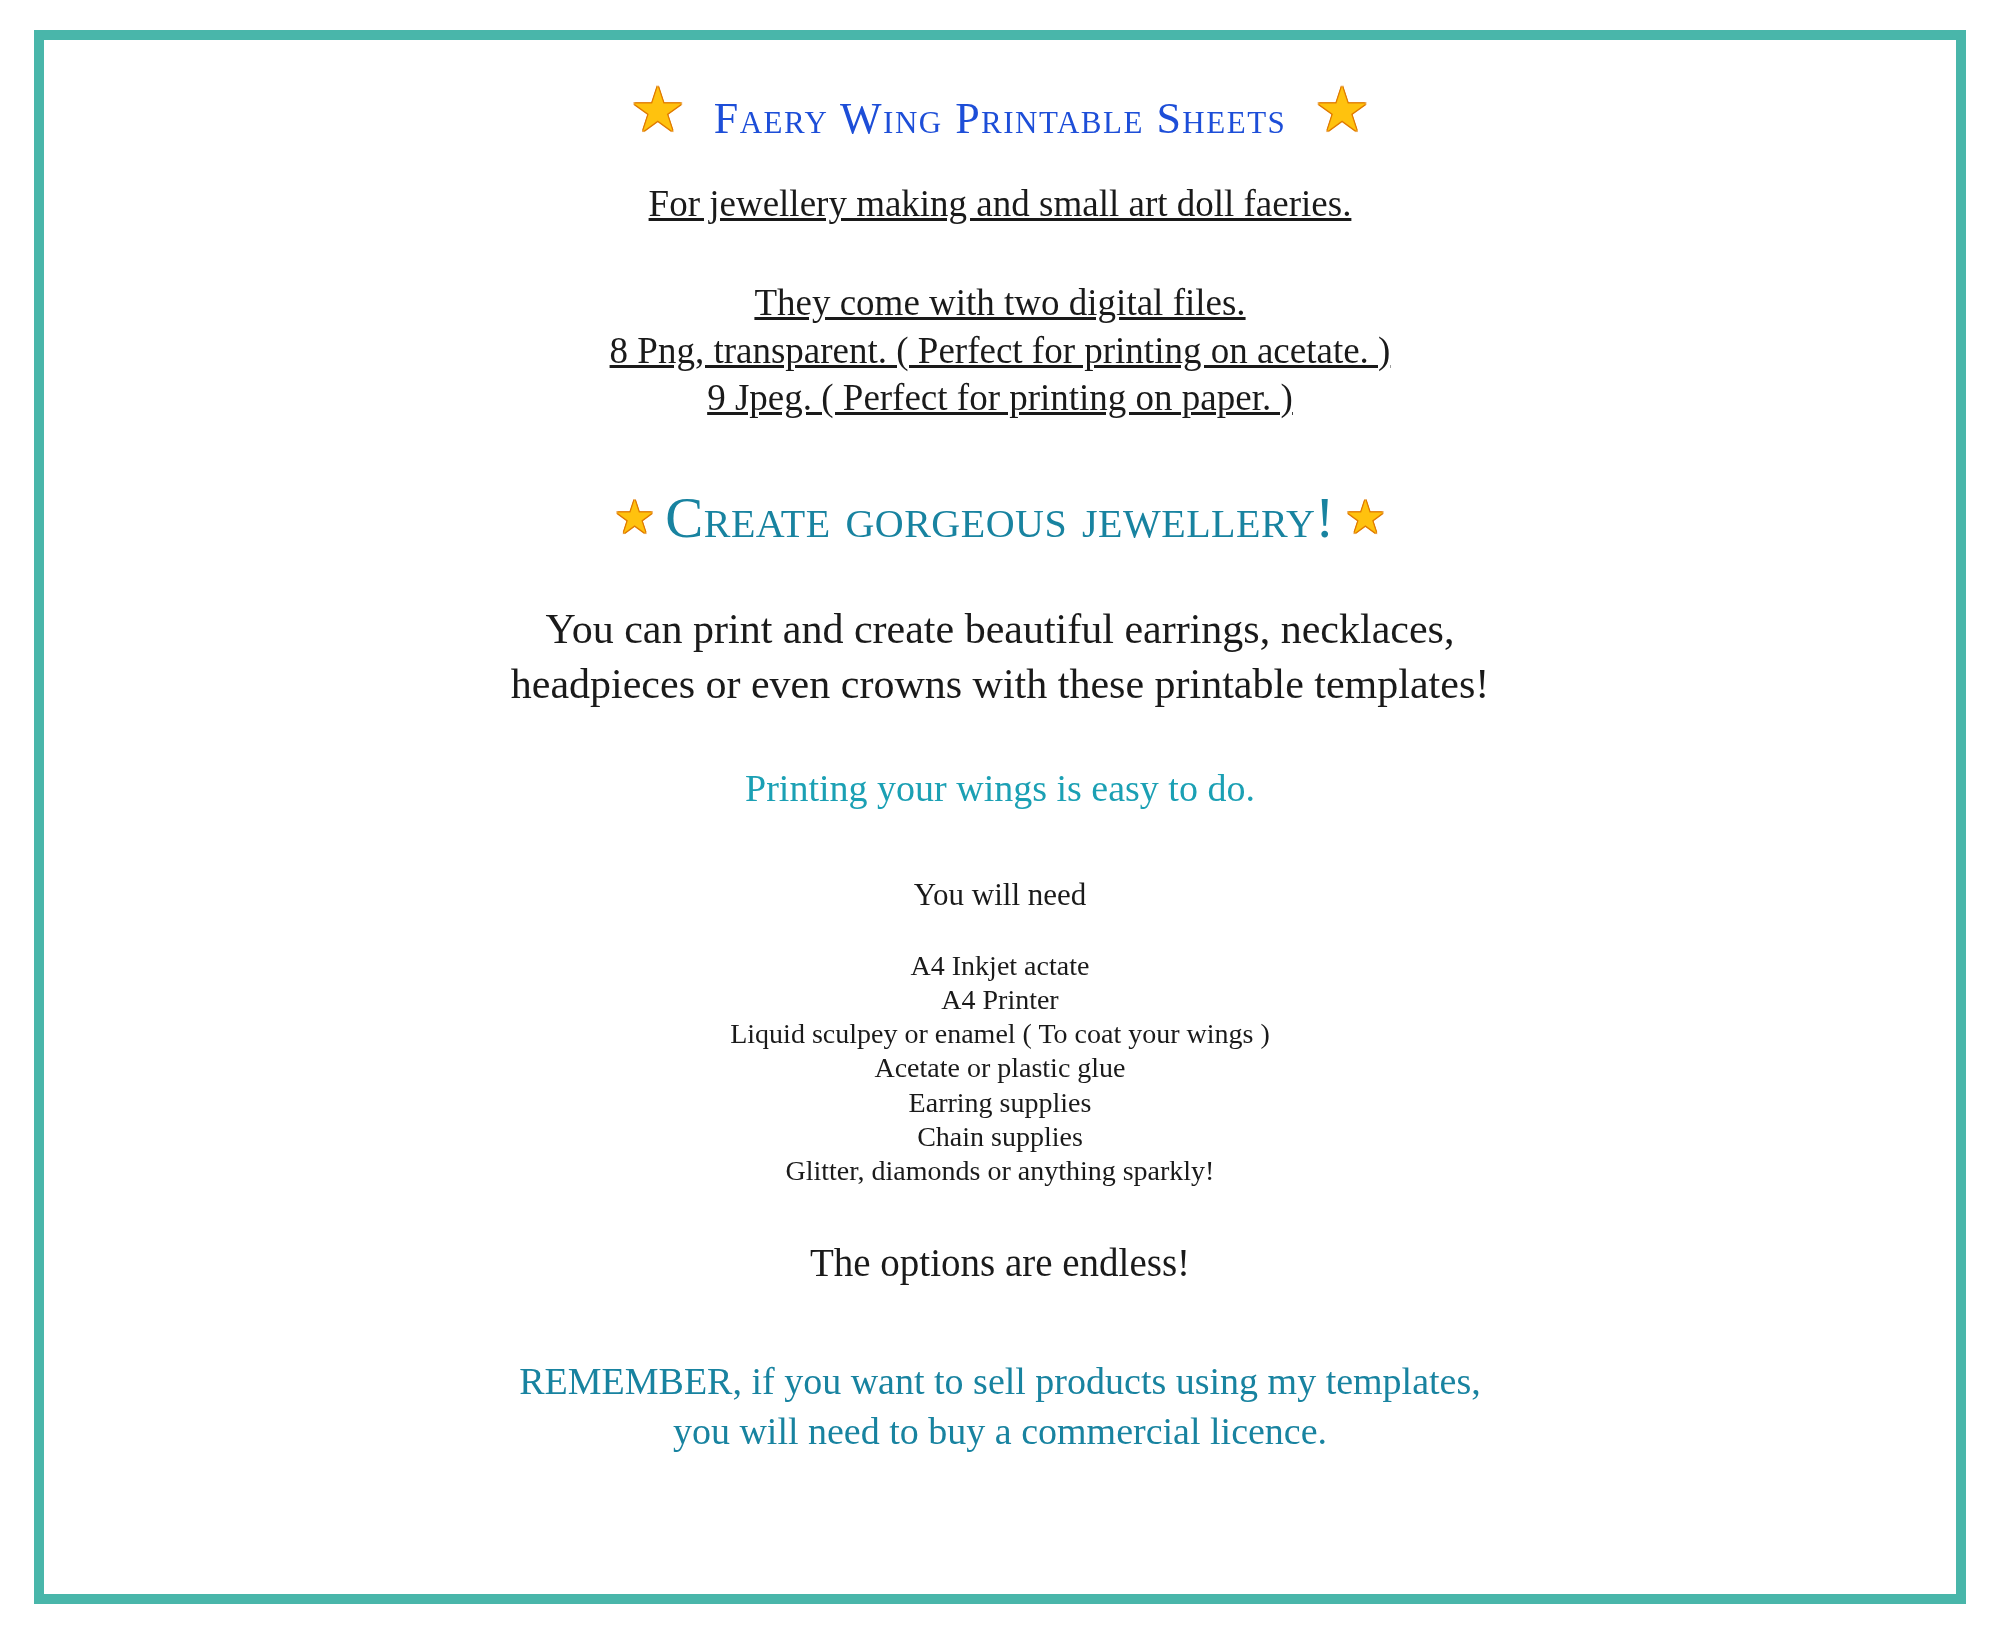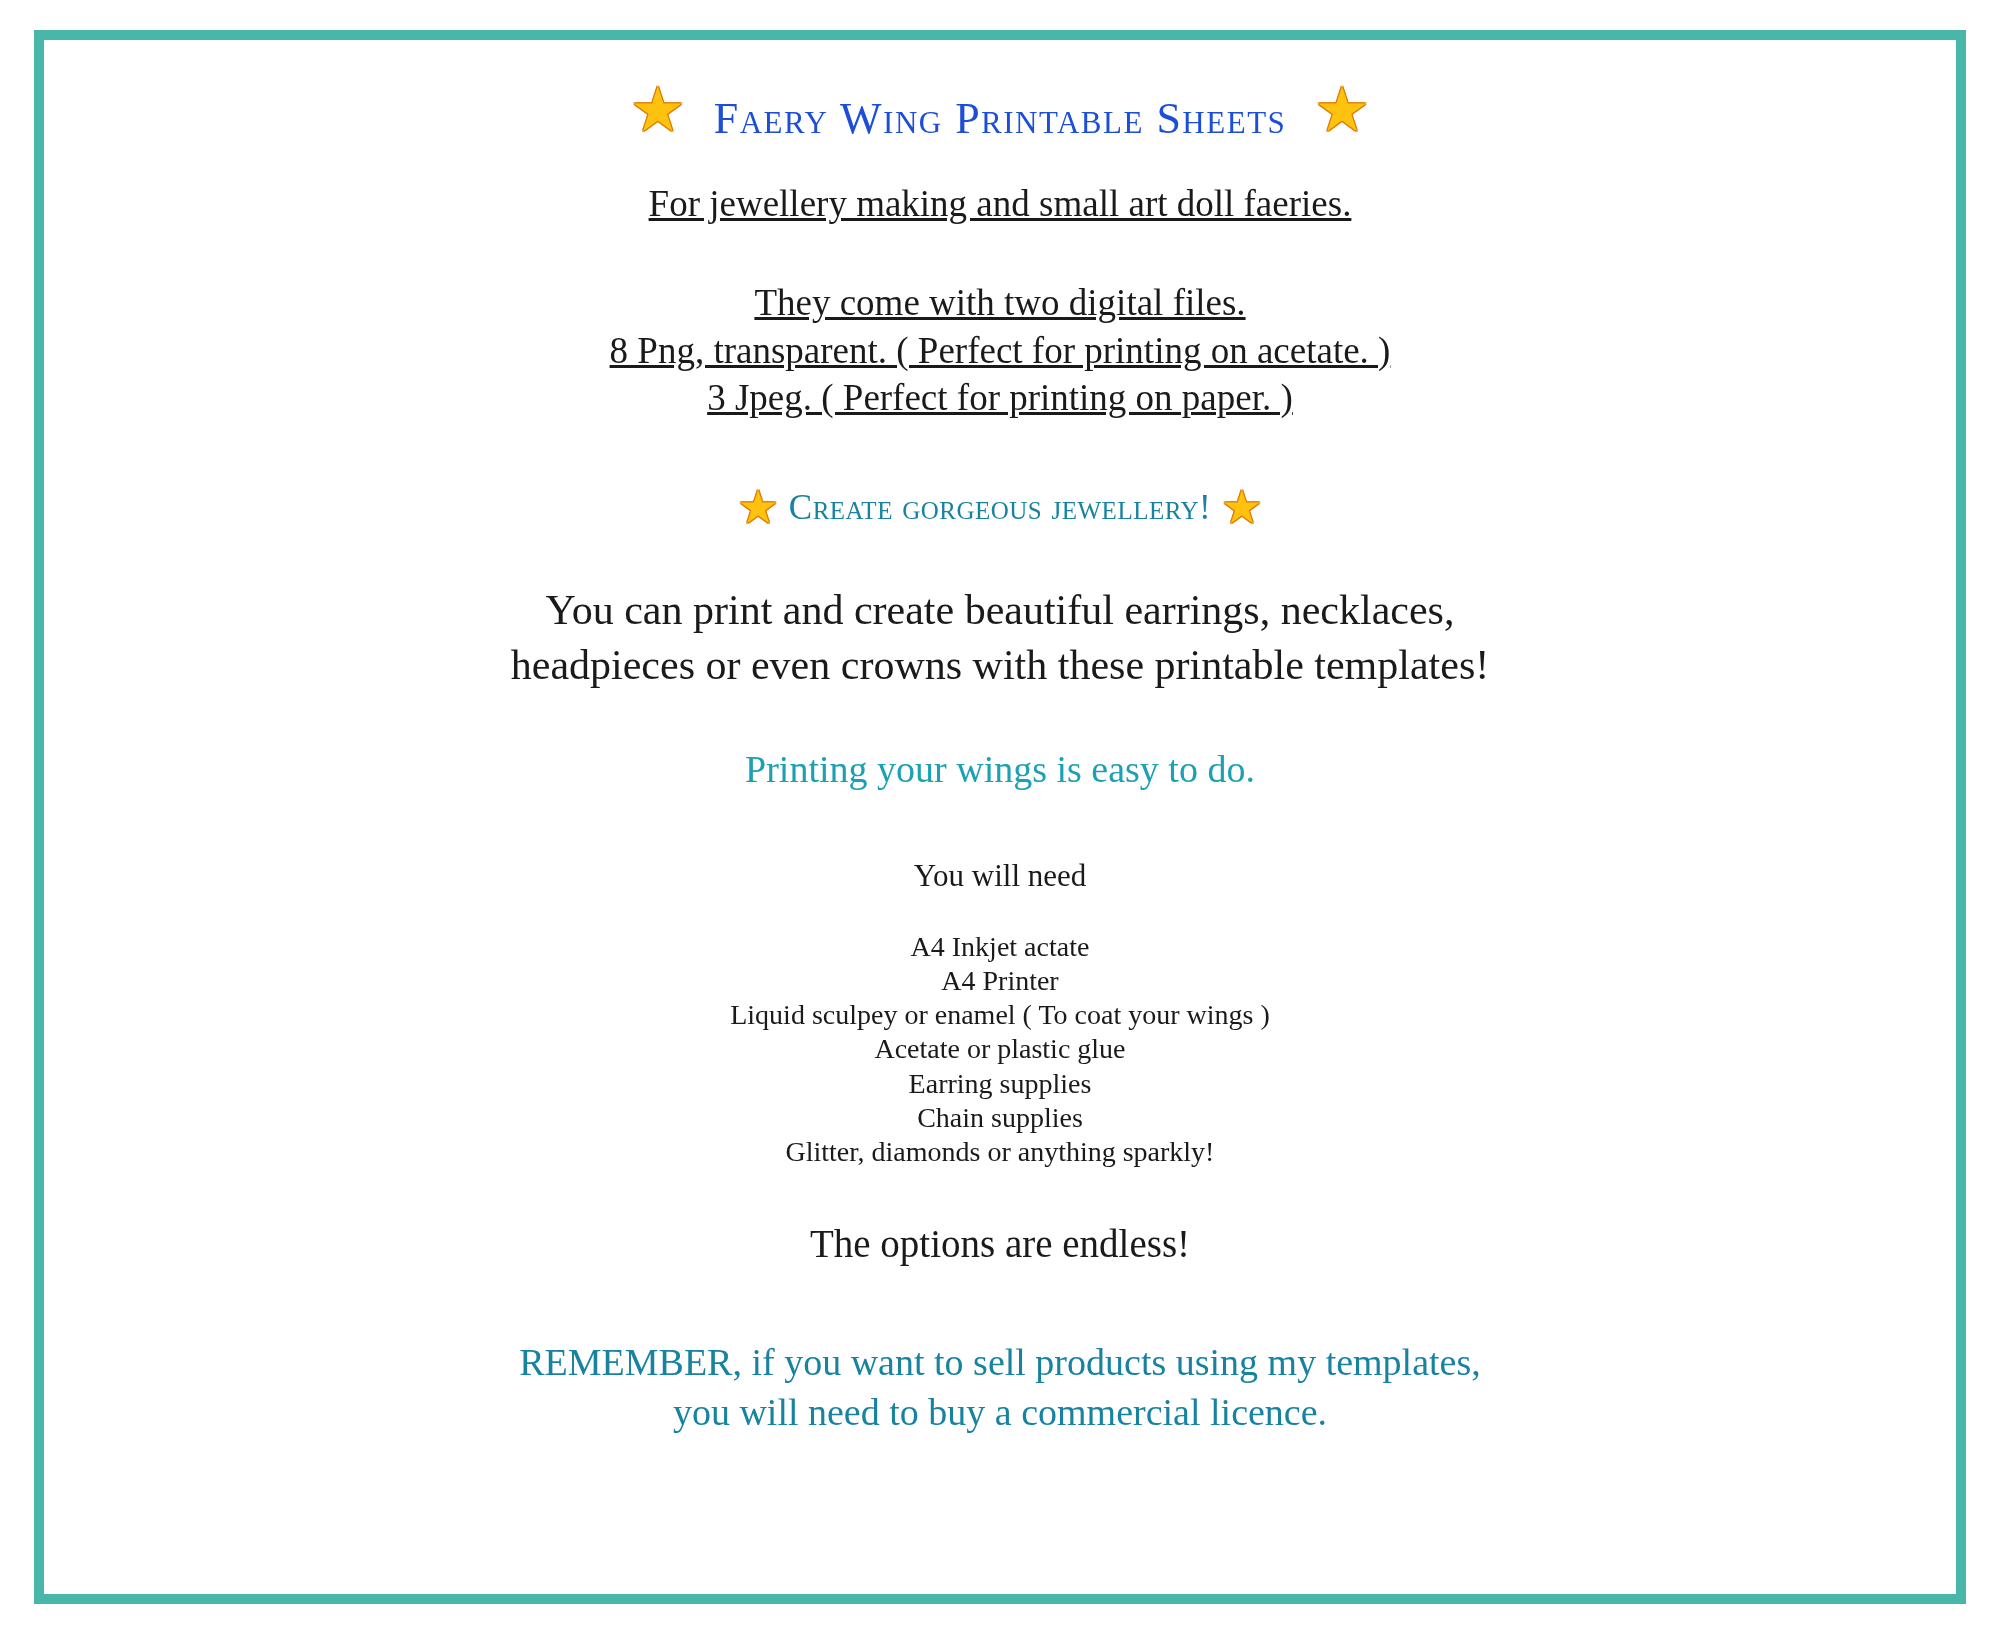--- a/index.html
+++ b/index.html
@@ -74,21 +74,21 @@
   .spacer-sm { height: 20px; }
   .spacer-xs { height: 12px; }
 
   .sub-head-row {
     display: flex;
     align-items: center;
     justify-content: center;
     gap: 10px;
   }
   .sub-head {
-    font-size: 35px;
+    font-size: 57px;
     color: #1883a0;
     font-variant: small-caps;
     letter-spacing: 0.5px;
     white-space: nowrap;
   }
   .big-para {
     text-align: center;
     font-size: 42px;
     line-height: 1.3;
     color: #1a1a1a;
@@ -136,21 +136,21 @@
     </div>
 
     <div class="spacer-md"></div>
 
     <div class="para">For jewellery making and small art doll faeries.</div>
 
     <div class="spacer-lg"></div>
 
     <div class="para">They come with two digital files.</div>
     <div class="para">8 Png, transparent. ( Perfect for printing on acetate. )</div>
-    <div class="para">3 Jpeg. ( Perfect for printing on paper. )</div>
+    <div class="para">9 Jpeg. ( Perfect for printing on paper. )</div>
 
     <div class="spacer-lg"></div>
     <div class="spacer-xs"></div>
 
     <div class="sub-head-row">
       <span class="star mid">★</span>
       <span class="sub-head">Create gorgeous jewellery!</span>
       <span class="star mid">★</span>
     </div>
 

